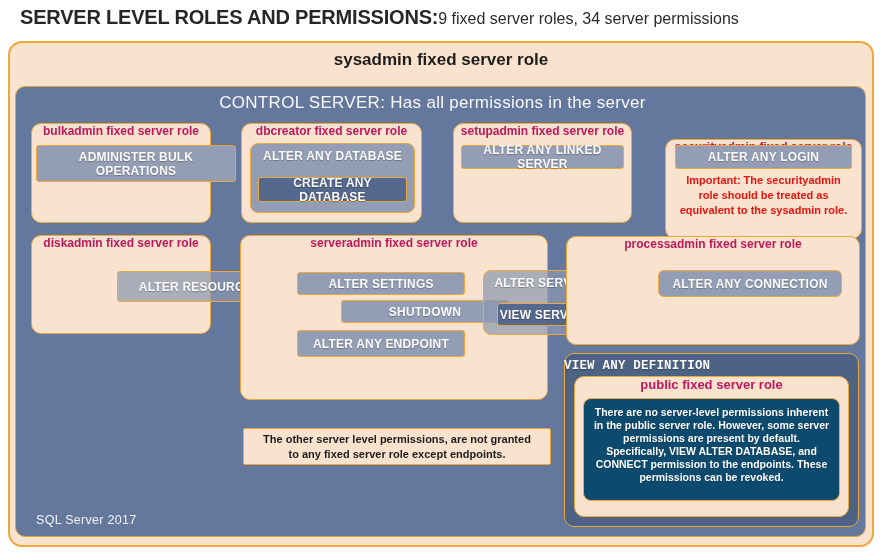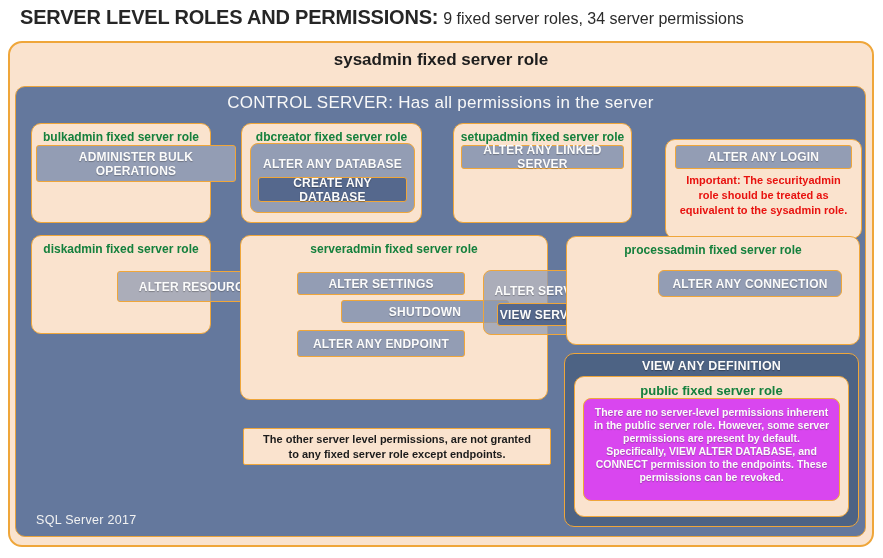--- a/index.html
+++ b/index.html
@@ -3,68 +3,68 @@
 <meta charset="utf-8">
 <style>
   html,body{margin:0;padding:0;background:#ffffff;}
   body{width:883px;height:558px;font-family:"Liberation Sans","DejaVu Sans",sans-serif;}
   .canvas{position:relative;width:883px;height:558px;overflow:hidden;background:#ffffff;}
   .abs{position:absolute;box-sizing:border-box;}
 
   
   .page-title{left:20px;top:6px;width:850px;white-space:nowrap;}
   .t-main{font-size:20px;font-weight:700;color:#262626;letter-spacing:-0.2px;}
-  .t-sub{font-size:16px;font-weight:400;color:#2b2b2b;margin-left:5px;}
+  .t-sub{font-size:16px;font-weight:400;color:#2b2b2b;}
 
   
   .sysadmin-box{left:8px;top:41px;width:866px;height:506px;background:#FAE3CE;
     border:2px solid #EFA63A;border-radius:14px;}
   .sysadmin-label{left:8px;top:50px;width:866px;text-align:center;
     font-size:17px;font-weight:600;color:#1d1d1d;}
   .control-box{left:15px;top:86px;width:851px;height:451px;background:#64789D;
     border:1px solid #E8A33D;border-radius:10px;}
-  .control-label{left:15px;top:93px;width:851px;text-align:center;
+  .control-label{left:7px;top:93px;width:851px;text-align:center;
     font-size:17px;font-weight:400;color:#F8F8F8;letter-spacing:0.3px;}
 
   
   .card{background:#FAE3CE;border:1.5px solid #EFA63A;border-radius:10px;}
-  .card-title{padding-top:6px;text-align:center;font-size:12px;font-weight:700;color:#15803d;}
+  .card-title{text-align:center;font-size:12px;font-weight:700;color:#be185d;}
 
   
   .perm{background:#939DB4;border:1.5px solid #EFA63A;border-radius:3px;
     color:#FBFBFB;font-size:12px;font-weight:700;letter-spacing:0.2px;
     display:flex;align-items:center;justify-content:center;text-align:center;
     text-shadow:0 1px 1px rgba(40,40,40,0.35);line-height:14px;}
   .perm-container{background:#939DB4;border:1.5px solid #EFA63A;border-radius:8px;}
   .perm-container .label{text-align:center;font-size:12px;font-weight:700;color:#FBFBFB;
-    letter-spacing:0.2px;padding-top:13px;text-shadow:0 1px 1px rgba(40,40,40,0.35);}
+    letter-spacing:0.2px;padding-top:5px;text-shadow:0 1px 1px rgba(40,40,40,0.35);}
   .perm-dark{background:#55688D;border:1.5px solid #EFA63A;border-radius:3px;
     color:#FBFBFB;font-size:12px;font-weight:700;letter-spacing:0.2px;
     display:flex;align-items:center;justify-content:center;text-align:center;
     text-shadow:0 1px 1px rgba(20,20,20,0.4);}
   .straddle{background:rgba(140,152,178,0.72);border:1.5px solid #EFA63A;}
 
   
   .warning{left:668px;top:173px;width:191px;text-align:center;color:#E8120F;
     font-size:11px;font-weight:700;line-height:15px;}
   .warning div{white-space:nowrap;}
   .note-box{left:243px;top:428px;width:308px;height:37px;background:#FAE3CE;
     border:1.5px solid #EFA63A;border-radius:2px;display:flex;flex-direction:column;
     align-items:center;justify-content:center;}
   .note-box div{white-space:nowrap;font-size:11px;font-weight:700;color:#1c1c1c;line-height:15px;}
 
   
   .dark-panel{left:564px;top:353px;width:295px;height:174px;background:#4D6384;
     border:1.5px solid #EFA63A;border-radius:10px;}
-  .dark-panel-label{left:564px;top:359px;width:295px;text-align:center;
+  .dark-panel-label{left:564px;top:359px;width:295px;
     font-size:12.5px;font-weight:700;color:#FBFBFB;letter-spacing:0.2px;
-    text-shadow:0 1px 1px rgba(20,20,20,0.4);}
+    text-shadow:0 1px 1px rgba(20,20,20,0.4);font-family:Liberation Mono, monospace;}
   .public-card{left:574px;top:376px;width:275px;height:141px;}
   .public-title{font-size:13px;}
-  .public-text{left:583px;top:398px;width:257px;height:103px;background:#d946ef;
+  .public-text{left:583px;top:398px;width:257px;height:103px;background:#0c4a6e;
     border:1.5px solid #EFA63A;border-radius:8px;color:#FBFBFB;
     font-size:10.5px;font-weight:700;line-height:13px;text-align:center;
     padding:7px 8px;text-shadow:0 1px 1px rgba(40,40,40,0.3);}
 
   .footer-label{left:36px;top:513px;color:#F2F2F2;font-size:12.5px;letter-spacing:0.3px;}
 </style>
 </head>
 <body>
 
 <div class="canvas">

